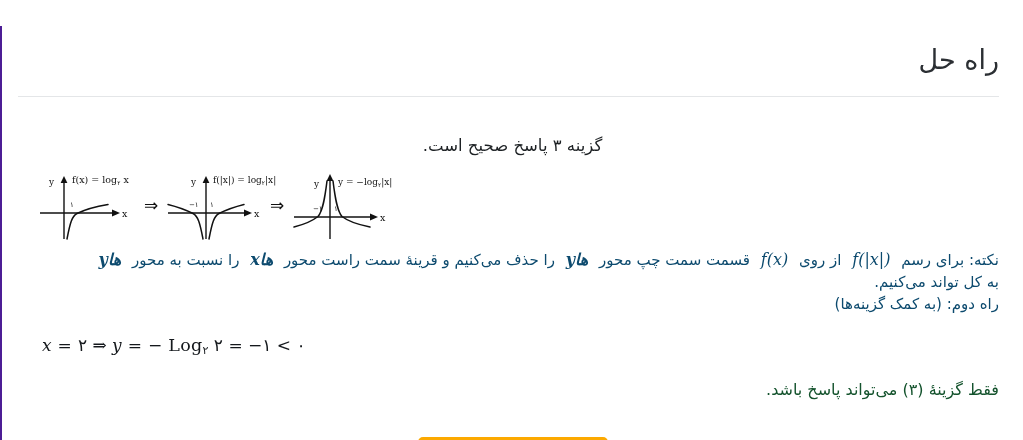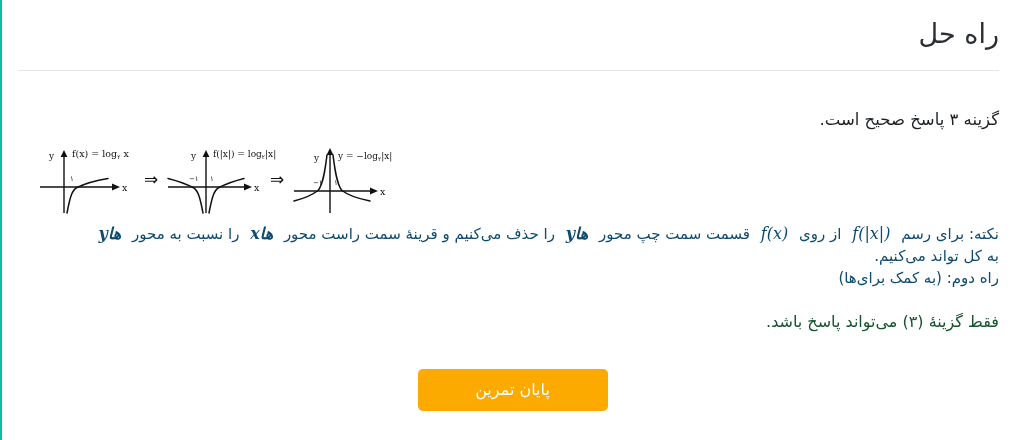--- a/index.html
+++ b/index.html
@@ -11,23 +11,24 @@
     width: 1023px;
     height: 440px;
     overflow: hidden;
     font-family: "DejaVu Sans", "Liberation Sans", sans-serif;
     color: #1d2124;
     position: relative;
   }
   .page {
     position: absolute;
     inset: 0;
-    border-left: 2px solid #14b8a6;
+    border-left: 2px solid #4c1d95;
     box-sizing: border-box;
     background: #fff;
+    margin-top: 26px;
   }
 
   
   .header {
     padding: 14px 24px 0 24px;
     text-align: right;
   }
   .header-title {
     font-size: 27px;
     line-height: 40px;
@@ -42,21 +43,21 @@
     background: #e4e6e8;
   }
 
   
   .content {
     padding: 0 24px;
     direction: rtl;
   }
   .answer-line {
     margin-top: 36px;
-    text-align: right;
+    text-align: center;
     font-size: 16.5px;
     line-height: 26px;
     color: #1d2124;
   }
 
   
   .figure-row {
     direction: ltr;
     margin-top: 14px;
     height: 68px;
@@ -228,23 +229,38 @@
         <span>از روی</span>
         <span class="mathtext">f(x)</span>
         <span>قسمت سمت چپ محور</span>
         <span class="mathtext bold-ha">yها</span>
         <span>را حذف می‌کنیم و قرینهٔ سمت راست محور</span>
         <span class="mathtext bold-ha">xها</span>
         <span>را نسبت به محور</span>
         <span class="mathtext bold-ha">yها</span>
       </div>
       <div>به کل تواند می‌کنیم.</div>
-      <div>راه دوم: (به کمک برای‌ها)</div>
-    </div>
-
+      <div>راه دوم: (به کمک گزینه‌ها)</div>
+    </div>
+
+    <div class="equation-row">
+      <span class="eq-it">x</span>
+      <span>=</span>
+      <span>۲</span>
+      <span>⇒</span>
+      <span class="eq-it">y</span>
+      <span>=</span>
+      <span>−</span>
+      <span class="eq-log">Log</span><span class="eq-sub">۲</span>
+      <span>۲</span>
+      <span>=</span>
+      <span>−۱</span>
+      <span>&lt;</span>
+      <span>۰</span>
+    </div>
 
     <div class="final-line">فقط گزینهٔ (۳) می‌تواند پاسخ باشد.</div>
 
     <div class="footer">
       <button class="end-button">پایان تمرین</button>
     </div>
 
   </div>
 </div>
 

